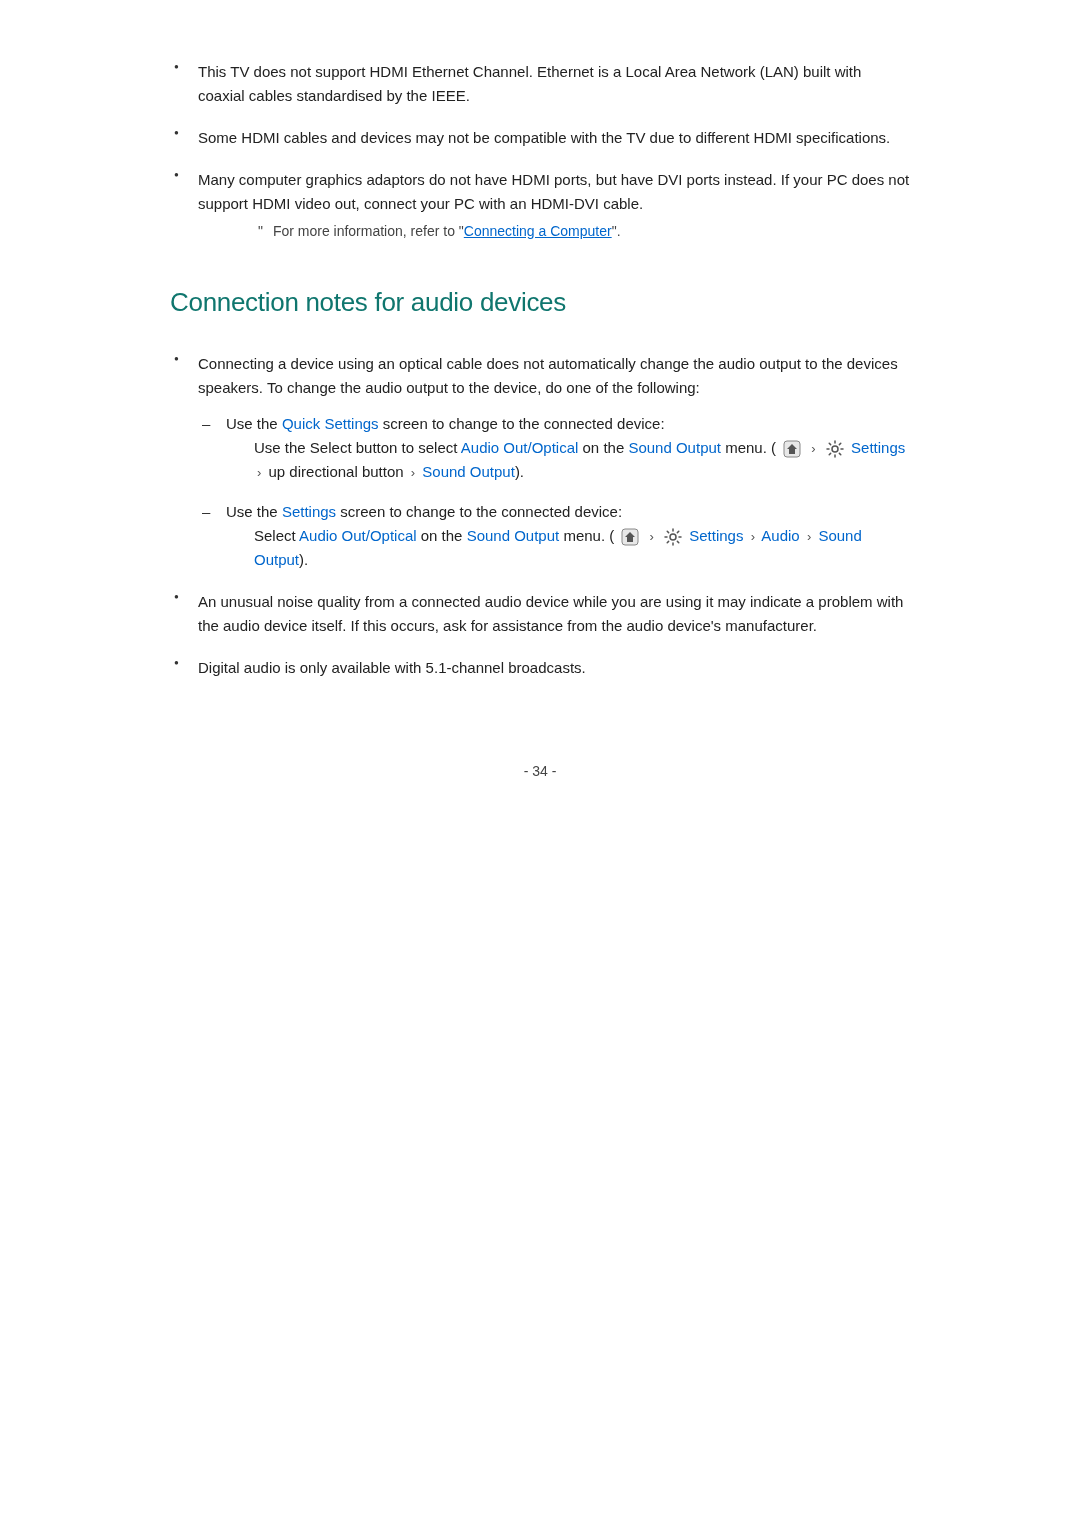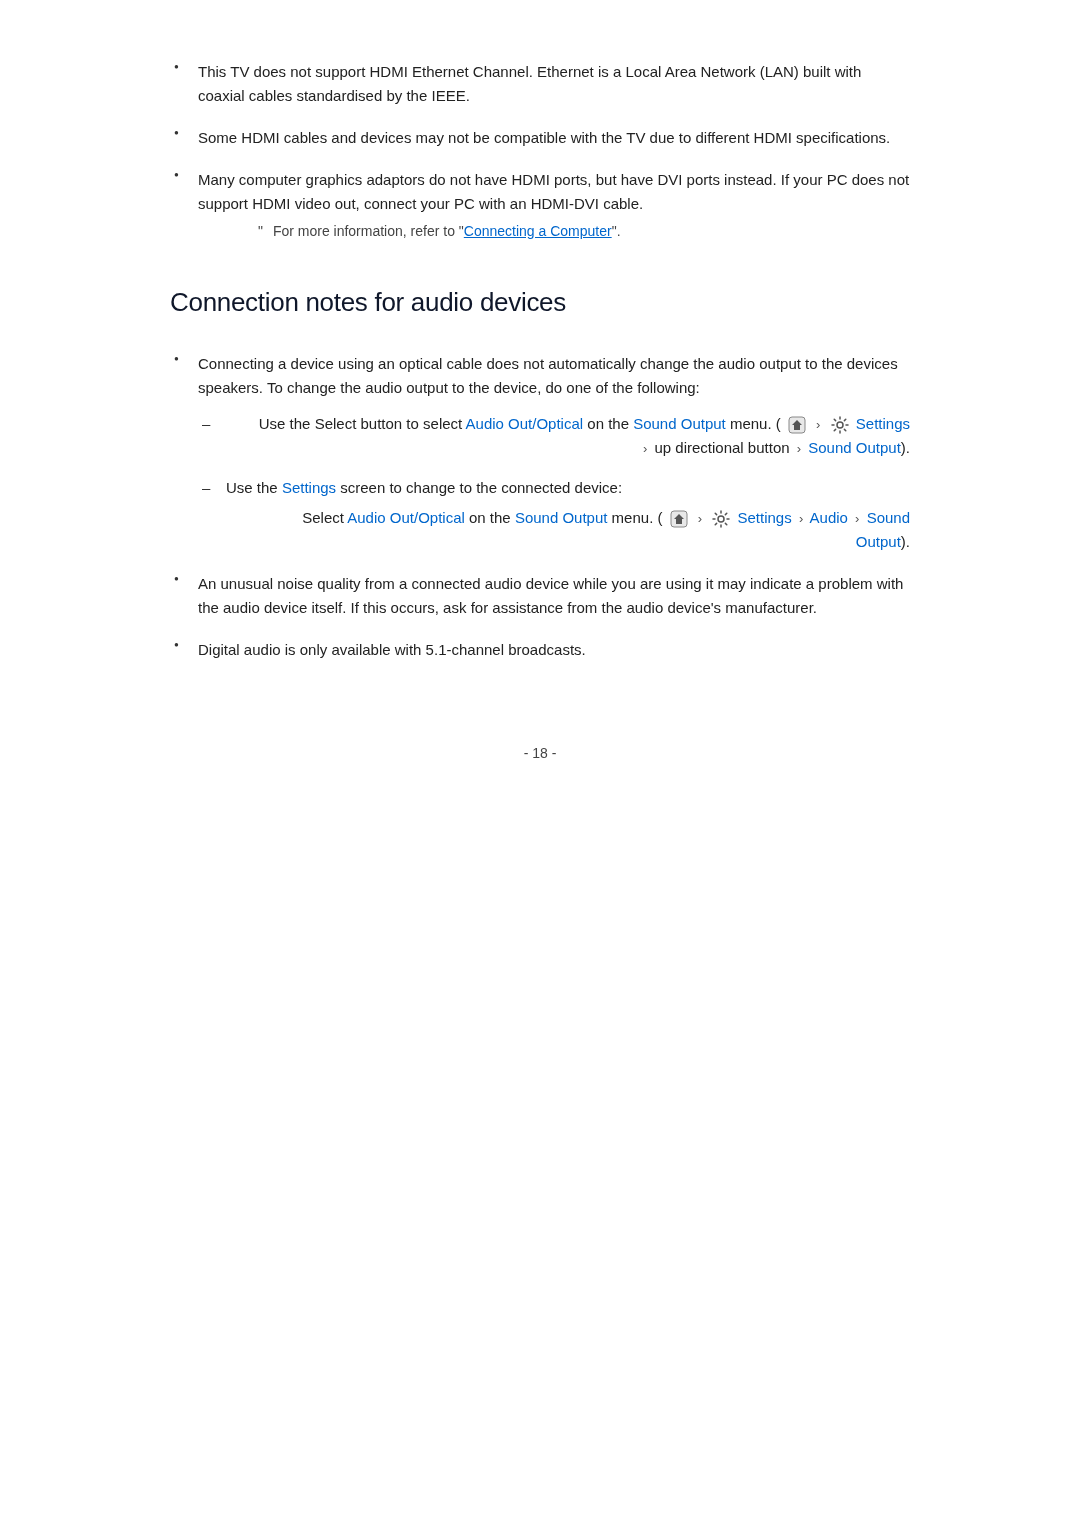--- a/index.html
+++ b/index.html
@@ -56,21 +56,21 @@
     }
 
     .quote-indent::before {
       content: '"';
       margin-right: 6px;
     }
 
     .section-title {
       font-size: 26px;
       font-weight: 300;
-      color: #0f172a;
+      color: #0f766e;
       margin-top: 40px;
       margin-bottom: 28px;
       font-family: 'Arial', sans-serif;
       letter-spacing: -0.3px;
     }
 
     .highlight-blue {
       color: #0066cc;
       font-weight: 400;
     }
@@ -97,26 +97,24 @@
     .dash-list > li::before {
       content: '–';
       position: absolute;
       left: 4px;
       top: 0;
       color: #333;
     }
 
     .sub-para {
       padding-left: 28px;
-      margin-top: 6px;
       margin-bottom: 6px;
       font-size: 15px;
       color: #222;
       line-height: 1.6;
-      text-align: right;
     }
 
     .home-icon {
       display: inline-block;
       width: 20px;
       height: 20px;
       vertical-align: middle;
       margin: 0 2px;
     }
 
@@ -177,20 +175,21 @@
 
   <ul class="bullet-list">
 
 
     <li>
       <span>Connecting a device using an optical cable does not automatically change the audio output to the devices speakers. To change the audio output to the device, do one of the following:</span>
 
       <ul class="dash-list" style="margin-top: 12px;">
 
         <li>
+          <span>Use the <span class="highlight-blue">Quick Settings</span> screen to change to the connected device:</span>
           <div class="sub-para">
             Use the Select button to select <span class="highlight-blue">Audio Out/Optical</span> on the <span class="highlight-blue">Sound Output</span> menu. (
             <span class="home-icon">
               <svg viewBox="0 0 20 20" fill="none" xmlns="http://www.w3.org/2000/svg">
                 <rect x="2" y="2" width="16" height="16" rx="3" fill="#e8e8e8" stroke="#888" stroke-width="1"></rect>
                 <path d="M10 5L5 10h2v5h6v-5h2L10 5z" fill="#555"></path>
               </svg>
             </span>
             <span class="chevron">›</span>
             <span class="gear-icon">
@@ -239,16 +238,16 @@
       <span>An unusual noise quality from a connected audio device while you are using it may indicate a problem with the audio device itself. If this occurs, ask for assistance from the audio device's manufacturer.</span>
     </li>
 
     <li>
       <span>Digital audio is only available with 5.1-channel broadcasts.</span>
     </li>
 
   </ul>
 
   <div class="page-footer">
-    <span>- 18 -</span>
+    <span>- 34 -</span>
   </div>
 
 </div>
 
 </body></html>

